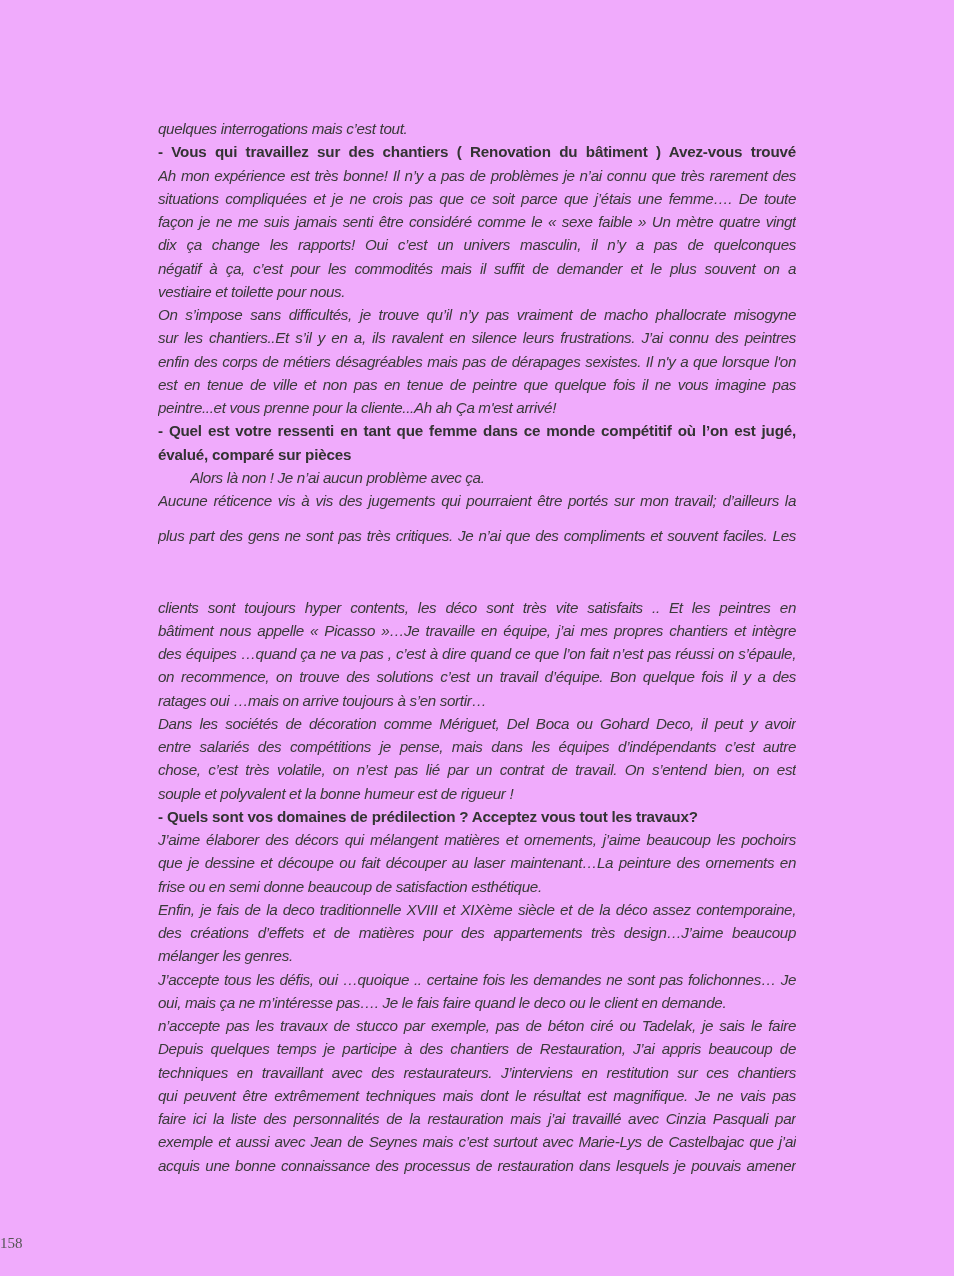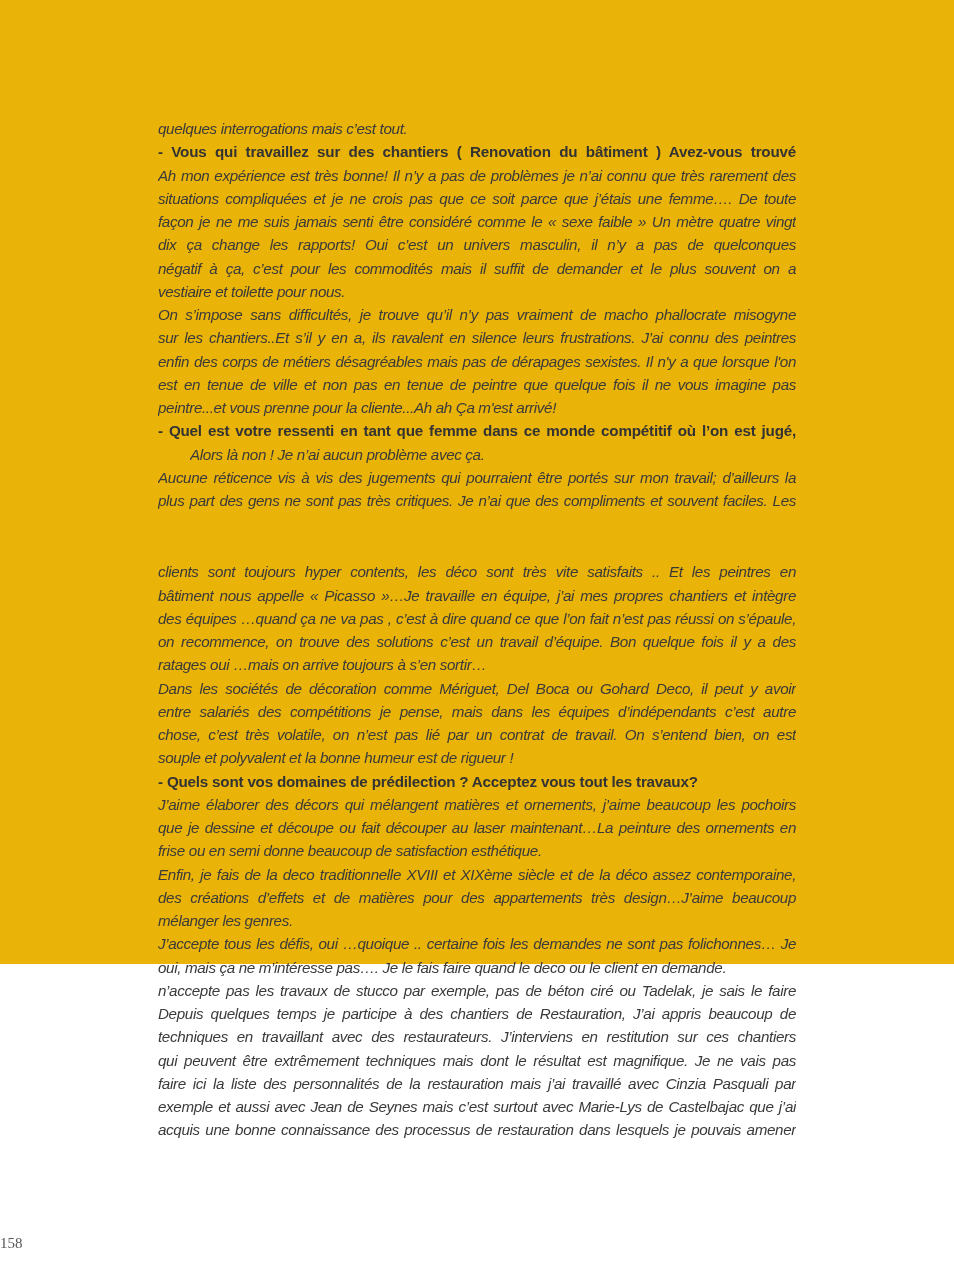--- a/index.html
+++ b/index.html
@@ -1,17 +1,17 @@
 <!DOCTYPE html>
 <html><head>
   <meta charset="utf-8">
   <style>
     html, body { margin: 0; padding: 0; background: #ffffff; }
     body { width: 954px; height: 1276px; position: relative; overflow: hidden; }
-    .page { position: absolute; left: 0; top: 0; width: 954px; height: 964px; background: #eab308; }
+    .page { position: absolute; left: 0; top: 0; width: 954px; height: 1276px; background: #f0abfc; }
     .textblock {
       position: absolute; left: 158px; top: 117px; width: 638px;
       font-family: "Liberation Sans", sans-serif;
       font-size: 15.2px; line-height: 23.25px; color: #3a3a3a;
     }
     .line { display: block; height: 23.25px; white-space: nowrap; text-align: justify; text-align-last: justify; overflow: hidden; }
     .line.last { text-align-last: left; }
     .ans { font-style: italic; letter-spacing: -0.35px; }
     .q { font-weight: bold; color: #333333; letter-spacing: -0.2px; }
     .pagenum {
@@ -31,23 +31,24 @@
       <span class="line ans" style="white-space: nowrap;">façon je ne me suis jamais senti être considéré comme le « sexe faible » Un mètre quatre vingt</span>
       <span class="line ans" style="white-space: nowrap;">dix ça change les rapports!  Oui c’est un univers masculin, il n’y a pas de quelconques</span>
       <span class="line ans" style="white-space: nowrap;">négatif à ça, c’est pour les commodités mais il suffit de demander et le plus souvent on a</span>
       <span class="line ans last" style="white-space: nowrap;">vestiaire et toilette pour nous.</span>
       <span class="line ans" style="white-space: nowrap;">On s’impose sans difficultés, je trouve qu’il n’y pas vraiment  de macho phallocrate misogyne</span>
       <span class="line ans" style="white-space: nowrap;">sur les chantiers..Et s’il y en a, ils ravalent en silence leurs frustrations. J’ai connu des peintres</span>
       <span class="line ans" style="white-space: nowrap;">enfin des corps de métiers désagréables mais pas de dérapages sexistes. Il n'y a que lorsque l'on</span>
       <span class="line ans" style="white-space: nowrap; font-style: italic;">est en tenue de ville et non pas en tenue de peintre que quelque fois il ne vous imagine pas</span>
       <span class="line ans last" style="white-space: nowrap;">peintre...et vous prenne pour la cliente...Ah ah Ça m'est arrivé!</span>
       <span class="line q" style="white-space: nowrap;">- Quel est votre ressenti en tant que femme dans ce monde compétitif où l’on est jugé,</span>
+      <span class="line q last" style="white-space: nowrap;">évalué, comparé sur pièces</span>
       <span class="line ans last" style="white-space: nowrap; margin-left: 32px;">Alors là non ! Je n’ai aucun problème avec ça.</span>
       <span class="line ans" style="white-space: nowrap;">Aucune réticence vis à vis des jugements qui pourraient être portés sur mon travail; d’ailleurs la</span>
-      <span class="line ans" style="white-space: nowrap;">plus part des gens ne sont pas très critiques. Je n’ai que des compliments et souvent faciles. Les</span>
+      <span class="line ans" style="white-space: nowrap; margin-top: 12px;">plus part des gens ne sont pas très critiques. Je n’ai que des compliments et souvent faciles. Les</span>
       <span class="line ans" style="white-space: nowrap; margin-top: 48px;">clients sont toujours hyper contents, les déco sont très vite satisfaits .. Et les peintres en</span>
       <span class="line ans" style="white-space: nowrap;">bâtiment nous appelle « Picasso »…Je travaille en équipe, j’ai mes propres chantiers et intègre</span>
       <span class="line ans" style="white-space: nowrap;">des équipes …quand ça ne va pas , c’est à dire quand ce que l’on fait n’est pas réussi on s’épaule,</span>
       <span class="line ans" style="white-space: nowrap;">on recommence, on trouve des solutions c’est un travail d’équipe. Bon quelque fois il y a des</span>
       <span class="line ans last" style="white-space: nowrap;">ratages oui …mais on arrive toujours à s’en sortir…</span>
       <span class="line ans" style="white-space: nowrap;">Dans les sociétés de décoration comme Mériguet, Del Boca ou Gohard Deco, il peut y avoir</span>
       <span class="line ans" style="white-space: nowrap;">entre salariés des compétitions je pense, mais dans les équipes d’indépendants c’est autre</span>
       <span class="line ans" style="white-space: nowrap;">chose, c’est très volatile, on n’est pas lié par un contrat de travail. On s’entend bien, on est</span>
       <span class="line ans last" style="white-space: nowrap;">souple et polyvalent et la bonne humeur est de rigueur !</span>
       <span class="line q last" style="white-space: nowrap;">-  Quels sont vos domaines de prédilection ? Acceptez vous tout les travaux?</span>

